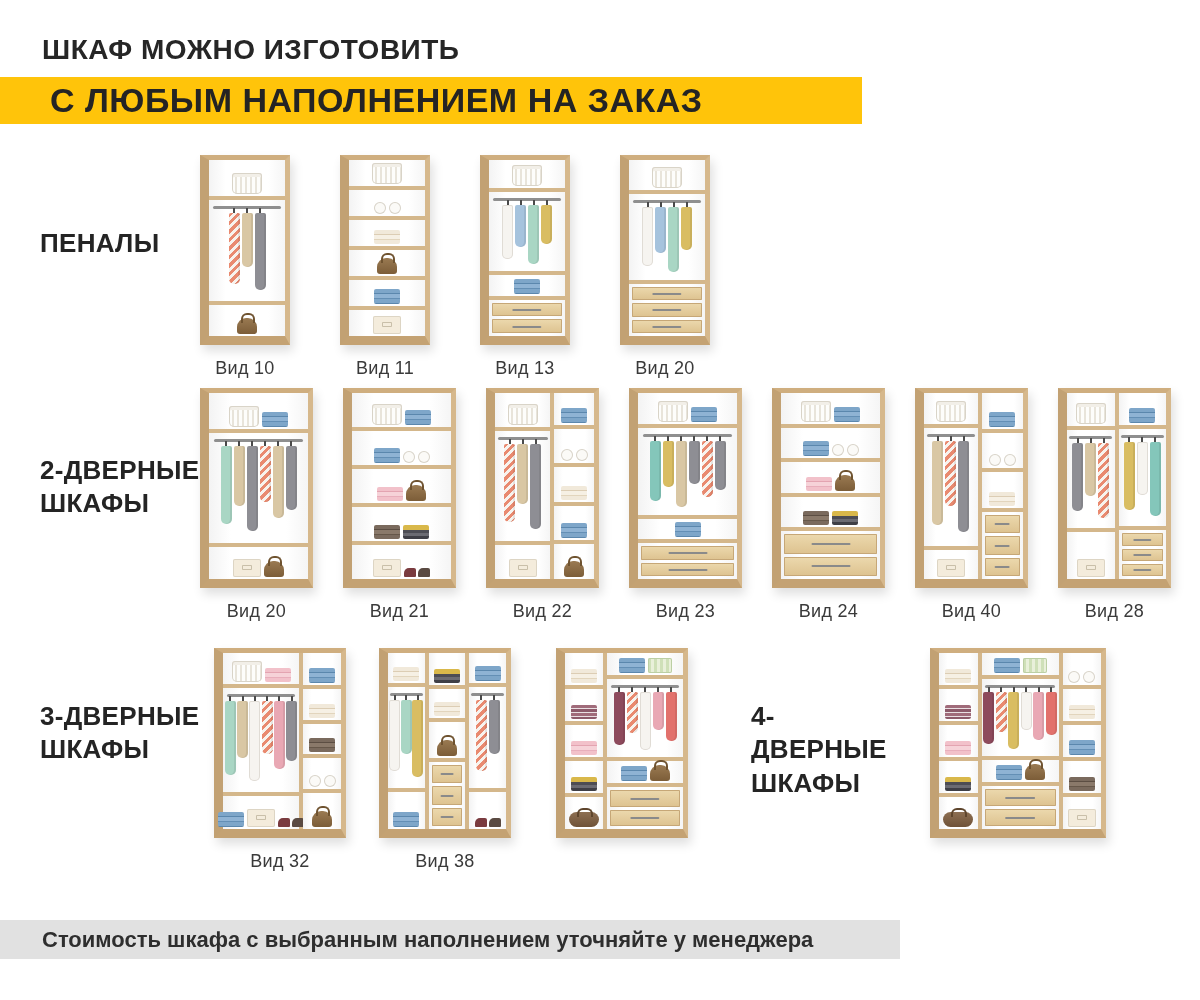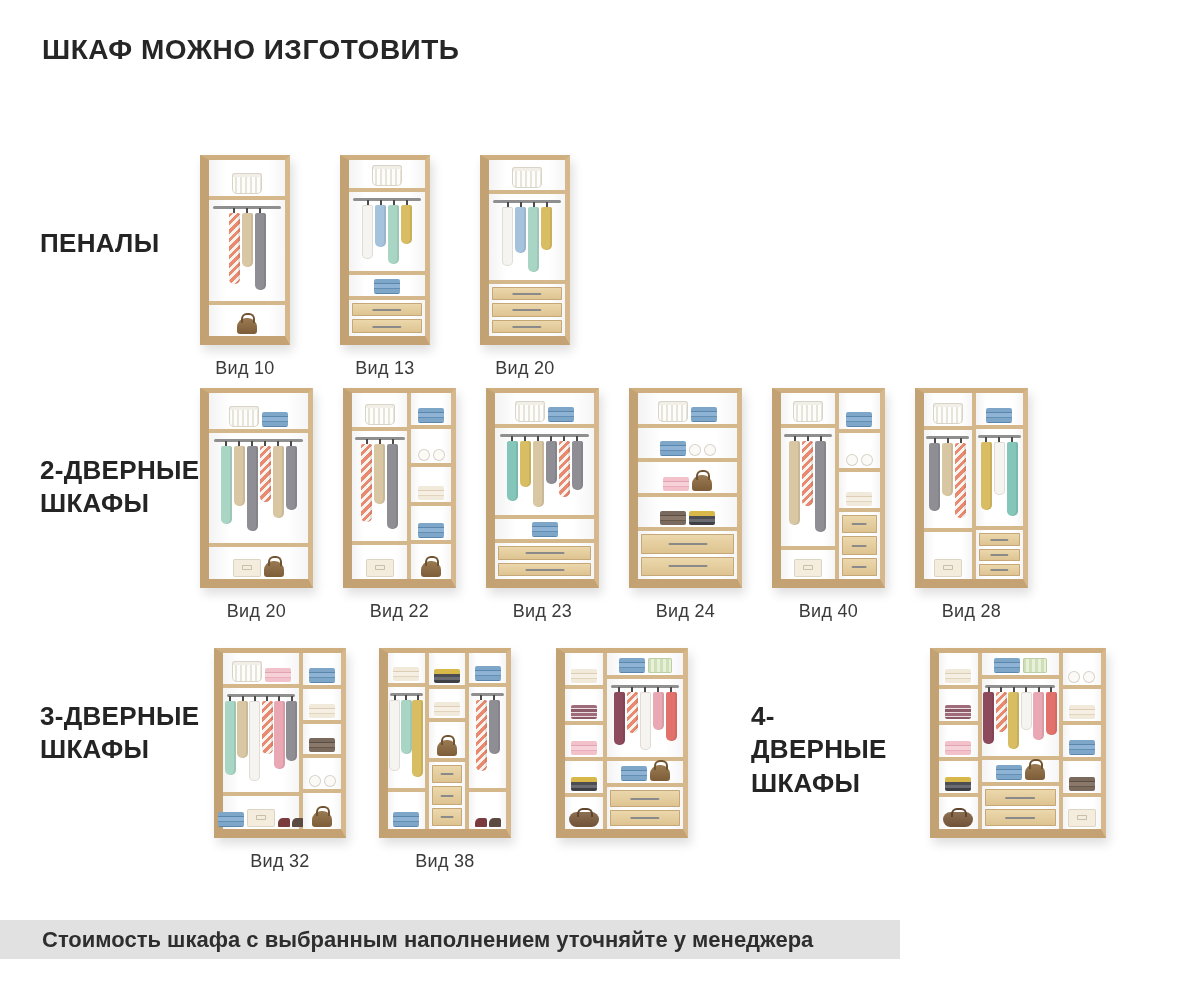--- a/index.html
+++ b/index.html
@@ -150,20 +150,23 @@
   .it-shoes::before,.it-shoes::after{content:"";position:absolute;bottom:0;width:12px;height:9px;
     border-radius:5px 2px 1px 1px;}
   .it-shoes::before{left:0;background:#7a3b3f;}
   .it-shoes::after{right:0;background:#5a4a42;}
 </style>
 </head>
 <body>
 
 <div class="page">
   <div class="title1">ШКАФ МОЖНО ИЗГОТОВИТЬ</div>
+  <div class="yellow-band" style="background: rgb(255, 196, 10);">
+    <div class="t">С ЛЮБЫМ НАПОЛНЕНИЕМ НА ЗАКАЗ</div>
+  </div>
 
   <div class="row row1">
       <div class="row-label"><span>ПЕНАЛЫ</span></div>
       <div class="strip">
         <div class="wblock size-narrow h-row1">
           <div class="cabinet">
             <div class="col" style="flex-grow: 1; flex-basis: 0px;">
               <div class="cell" style="flex-grow: 2; flex-basis: 0px;">
                 <div class="it it-basket"></div>
               </div>
@@ -183,20 +186,45 @@
                     <div class="cloth cl-gray" style="height: 85%;"></div>
                   </div>
                 </div>
               </div>
               <div class="cell" style="flex-grow: 1.7; flex-basis: 0px;">
                 <div class="it it-bag"></div>
               </div>
             </div>
           </div>
           <div class="caption">Вид 10</div>
+        </div>
+        <div class="wblock size-narrow h-row1">
+          <div class="cabinet">
+            <div class="col" style="flex-grow: 1; flex-basis: 0px;">
+              <div class="cell" style="flex-grow: 1; flex-basis: 0px;">
+                <div class="it it-basket"></div>
+              </div>
+              <div class="cell" style="flex-grow: 1; flex-basis: 0px;">
+                <div class="it it-whitepair"></div>
+              </div>
+              <div class="cell" style="flex-grow: 1; flex-basis: 0px;">
+                <div class="it it-folded"></div>
+              </div>
+              <div class="cell" style="flex-grow: 1; flex-basis: 0px;">
+                <div class="it it-bag"></div>
+              </div>
+              <div class="cell" style="flex-grow: 1; flex-basis: 0px;">
+                <div class="it it-jeans"></div>
+              </div>
+              <div class="cell" style="flex-grow: 1; flex-basis: 0px;">
+                <div class="it it-box"></div>
+              </div>
+            </div>
+          </div>
+          <div class="caption">Вид 11</div>
         </div>
         <div class="wblock size-narrow h-row1">
           <div class="cabinet">
             <div class="col" style="flex-grow: 1; flex-basis: 0px;">
               <div class="cell" style="flex-grow: 1.6; flex-basis: 0px;">
                 <div class="it it-basket"></div>
               </div>
               <div class="cell cell-rod" style="flex-grow: 4.6; flex-basis: 0px;">
                 <div class="rod"></div>
                 <div class="hangrow">
@@ -309,20 +337,47 @@
               <div class="cell" style="flex-grow: 1.6; flex-basis: 0px;">
                 <div class="it it-box"></div>
                 <div class="it it-bag"></div>
               </div>
             </div>
           </div>
           <div class="caption">Вид 20</div>
         </div>
         <div class="wblock size-double h-row2">
           <div class="cabinet">
+            <div class="col" style="flex-grow: 1; flex-basis: 0px;">
+              <div class="cell" style="flex-grow: 1; flex-basis: 0px;">
+                <div class="it it-basket"></div>
+                <div class="it it-jeans"></div>
+              </div>
+              <div class="cell" style="flex-grow: 1; flex-basis: 0px;">
+                <div class="it it-jeans"></div>
+                <div class="it it-whitepair"></div>
+              </div>
+              <div class="cell" style="flex-grow: 1; flex-basis: 0px;">
+                <div class="it it-pinkstack"></div>
+                <div class="it it-bag"></div>
+              </div>
+              <div class="cell" style="flex-grow: 1; flex-basis: 0px;">
+                <div class="it it-darkstack"></div>
+                <div class="it it-yellowstack"></div>
+              </div>
+              <div class="cell" style="flex-grow: 1; flex-basis: 0px;">
+                <div class="it it-box"></div>
+                <div class="it it-shoes"></div>
+              </div>
+            </div>
+          </div>
+          <div class="caption">Вид 21</div>
+        </div>
+        <div class="wblock size-double h-row2">
+          <div class="cabinet">
             <div class="col" style="flex-grow: 1.4; flex-basis: 0px;">
               <div class="cell" style="flex-grow: 1.6; flex-basis: 0px;">
                 <div class="it it-basket"></div>
               </div>
               <div class="cell cell-rod" style="flex-grow: 5.4; flex-basis: 0px;">
                 <div class="rod"></div>
                 <div class="hangrow">
                   <div class="hang">
                     <div class="hook"></div>
                     <div class="cloth cl-stripe" style="height: 78%;"></div>

